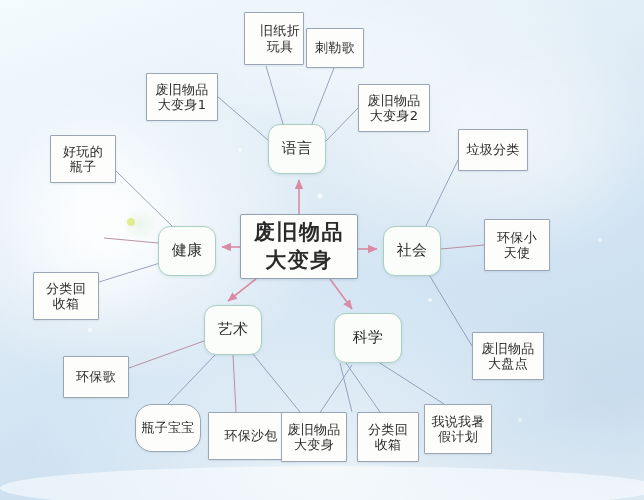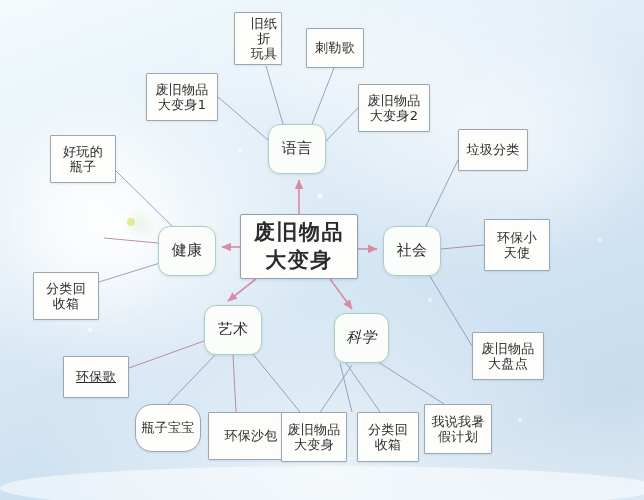--- a/index.html
+++ b/index.html
@@ -134,39 +134,39 @@
     </g>
   </svg>
 
   <div class="node root" style="left:240px; top:214px; width:118px; height:65px;">废旧物品
 大变身</div>
 
   <div class="node branch" style="left:268px; top:124px; width:58px; height:50px;">语言</div>
   <div class="node branch" style="left:158px; top:226px; width:58px; height:50px;">健康</div>
   <div class="node branch" style="left:383px; top:226px; width:58px; height:50px;">社会</div>
   <div class="node branch" style="left:204px; top:305px; width:58px; height:50px;">艺术</div>
-  <div class="node branch" style="left:334px; top:313px; width:55px; height:50px;font-style:italic;">科学</div>
+  <div class="node branch" style="left:334px; top:313px; width:68px; height:50px;">科学</div>
 
-  <div class="node leaf" style="left:234px; top:12px; width:48px; height:53px;padding-left:12px;">旧纸折
+  <div class="node leaf" style="left:244px; top:12px; width:60px; height:53px;padding-left:12px;">旧纸折
 玩具</div>
   <div class="node leaf" style="left:306px; top:28px; width:58px; height:40px;">刺勒歌</div>
   <div class="node leaf" style="left:146px; top:73px; width:72px; height:48px;">废旧物品
 大变身1</div>
   <div class="node leaf" style="left:358px; top:84px; width:72px; height:48px;">废旧物品
 大变身2</div>
   <div class="node leaf" style="left:50px; top:135px; width:66px; height:48px;">好玩的
 瓶子</div>
   <div class="node leaf" style="left:33px; top:272px; width:66px; height:48px;">分类回
 收箱</div>
   <div class="node leaf" style="left:458px; top:129px; width:70px; height:42px;">垃圾分类</div>
   <div class="node leaf" style="left:484px; top:219px; width:66px; height:52px;">环保小
 天使</div>
   <div class="node leaf" style="left:472px; top:332px; width:72px; height:48px;">废旧物品
 大盘点</div>
-  <div class="node leaf" style="left:63px; top:356px; width:66px; height:42px;text-decoration:underline;">环保歌</div>
+  <div class="node leaf" style="left:63px; top:356px; width:66px; height:42px;">环保歌</div>
   <div class="node leaf" style="left:135px; top:404px; width:66px; height:48px;border-radius:17px;">瓶子宝宝</div>
   <div class="node leaf" style="left:208px; top:412px; width:86px; height:48px;">环保沙包</div>
   <div class="node leaf" style="left:281px; top:412px; width:66px; height:50px;">废旧物品
 大变身</div>
   <div class="node leaf" style="left:357px; top:412px; width:62px; height:50px;">分类回
 收箱</div>
   <div class="node leaf" style="left:424px; top:404px; width:68px; height:50px;">我说我暑
 假计划</div>
 
 </div>

